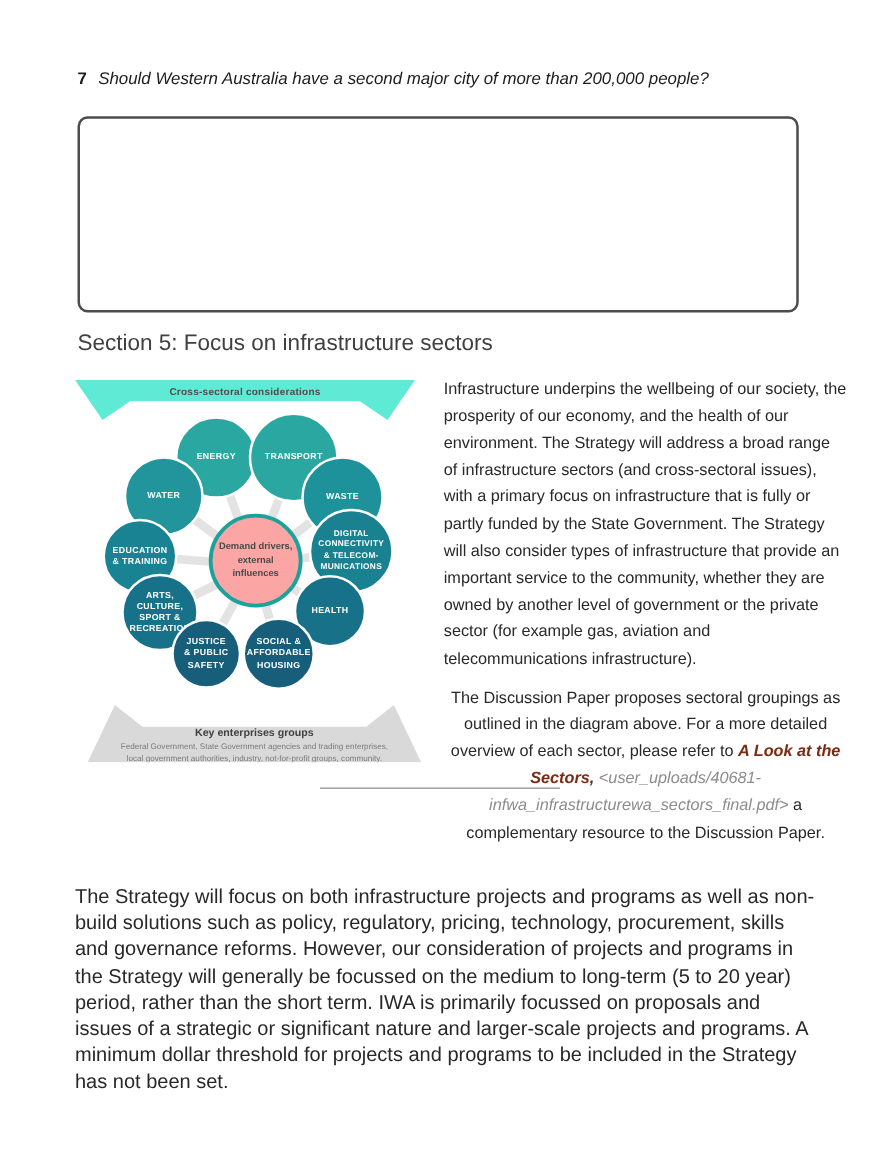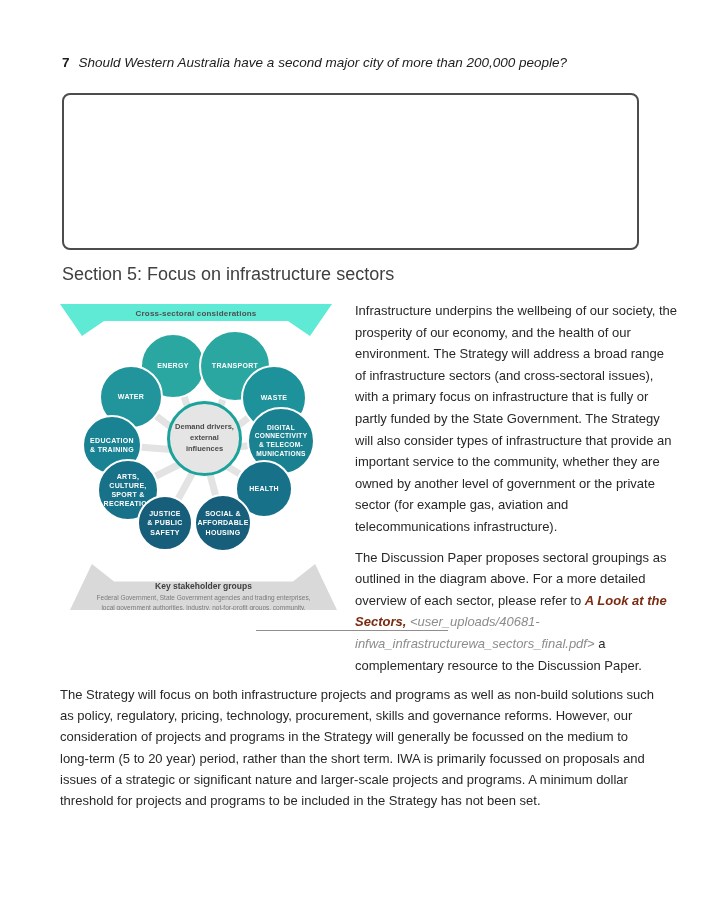--- a/index.html
+++ b/index.html
@@ -42,34 +42,34 @@
   .c-transport { left:139px; top:29px;  width:72px; height:72px; }
   .c-water     { left:39px;  top:64px;  width:64px; height:64px; }
   .c-waste     { left:181px; top:64px;  width:66px; height:66px; }
   .c-education { left:22px;  top:114px; width:60px; height:60px; }
   .c-digital   { left:187px; top:106px; width:68px; height:68px; font-size:6.6px; }
   .c-arts      { left:37px;  top:158px; width:62px; height:62px; }
   .c-health    { left:175px; top:159px; width:58px; height:58px; }
   .c-justice   { left:77px;  top:194px; width:56px; height:56px; }
   .c-social    { left:134px; top:193px; width:58px; height:58px; }
 
-  .c-center { position:absolute; left:107px; top:100px; width:75px; height:75px; border-radius:50%;
-              background:#e5e5e5; border:3px solid #1aa29b; display:flex; align-items:center; justify-content:center;
+  .c-center { position:absolute; left:107px; top:110px; width:75px; height:75px; border-radius:50%;
+              background:#fca5a5; border:3px solid #1aa29b; display:flex; align-items:center; justify-content:center;
               text-align:center; font-size:7.5px; font-weight:bold; color:#4a4a4a; line-height:1.45; white-space:pre-line; }
 
   
   .intro-col { position:absolute; left:355px; top:300px; width:323px; font-size:13px; line-height:21.6px; color:#282828; }
-  .intro-col p + p { margin-top:9px; }
+  .intro-col p + p { margin-top:9px;text-align:center; }
   .link-bold { font-weight:bold; font-style:italic; color:#7a2b12; }
   .link-url  { font-style:italic; color:#8c8c8c; }
 
   .divider { position:absolute; left:256px; top:630px; width:192px; height:1px; background:#8f8f8f; }
 
   
-  .focus-body { position:absolute; left:60px; top:684px; width:597px; font-size:13px; line-height:21.2px; color:#282828; }
+  .focus-body { position:absolute; left:60px; top:707px; width:597px; font-size:16px; line-height:21.2px; color:#282828; }
 </style>
 </head>
 <body>
 
 <div class="page">
 
   <div class="question">
     <span class="q-num">7</span>
     <span class="q-lines">
       <div>Should Western Australia have a second major city of more than 200,000 people?</div>
@@ -121,21 +121,21 @@
 SAFETY</div>
     <div class="circle c-social" style="background-color: rgb(23, 94, 122);">SOCIAL &amp;
 AFFORDABLE
 HOUSING</div>
 
     <div class="c-center" style="border-color: rgb(26, 162, 155);">Demand drivers,
 external
 influences</div>
 
     <div class="banner banner-bottom" style="background-color: rgb(217, 217, 217);">
-      <div class="b-title">Key stakeholder groups</div>
+      <div class="b-title">Key enterprises groups</div>
       <div class="b-sub">Federal Government, State Government agencies and trading enterprises,
 local government authorities, industry, not-for-profit groups, community.</div>
     </div>
   </div>
 
   <div class="intro-col">
     <p>Infrastructure underpins the wellbeing of our society, the prosperity of our economy, and the health of our environment. The Strategy will address a broad range of infrastructure sectors (and cross-sectoral issues), with a primary focus on infrastructure that is fully or partly funded by the State Government. The Strategy will also consider types of infrastructure that provide an important service to the community, whether they are owned by another level of government or the private sector (for example gas, aviation and telecommunications infrastructure).</p>
     <p><span>The Discussion Paper proposes sectoral groupings as outlined in the diagram above. For a more detailed overview of each sector, please refer to </span><span class="link-bold">A Look at the Sectors,</span><span class="link-url"> &lt;user_uploads/40681-infwa_infrastructurewa_sectors_final.pdf&gt;</span><span> a complementary resource to the Discussion Paper.</span></p>
   </div>
 

